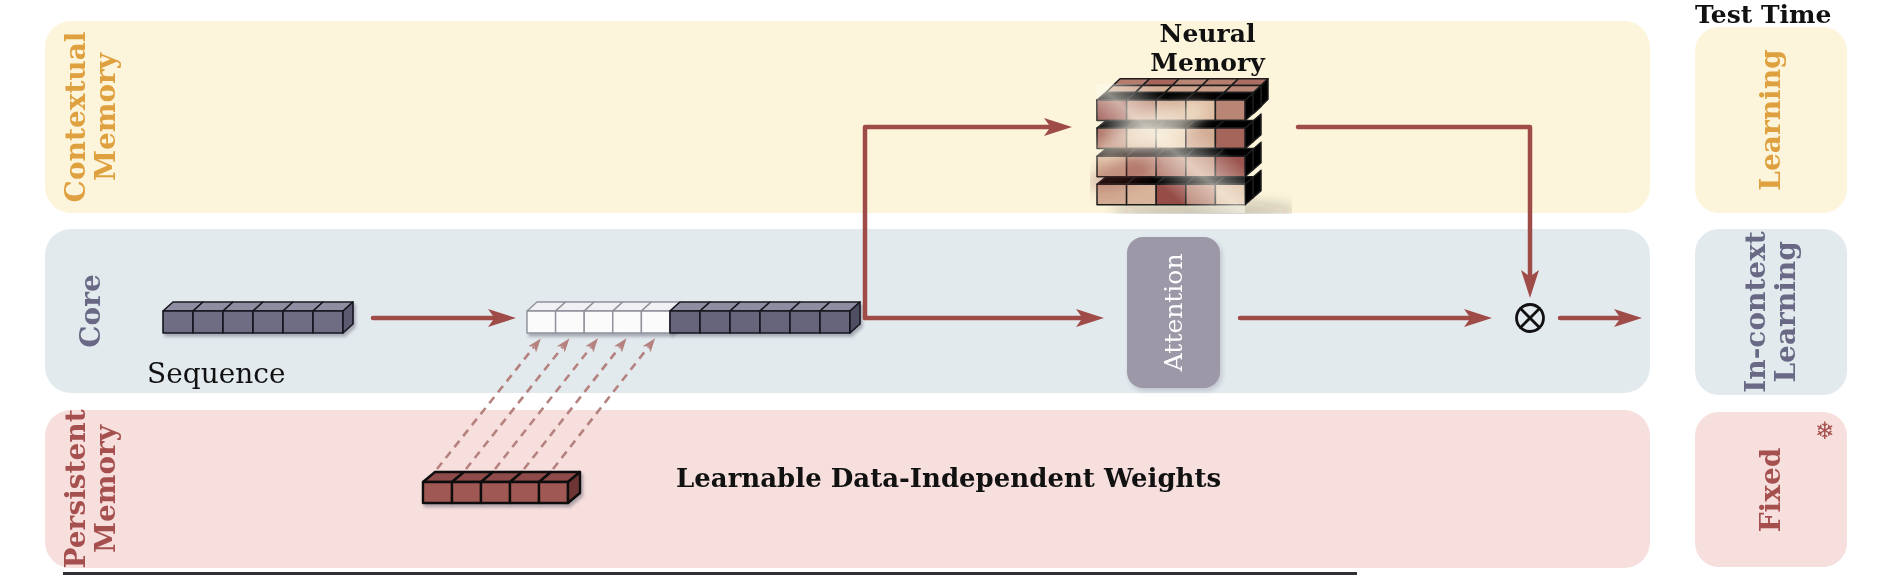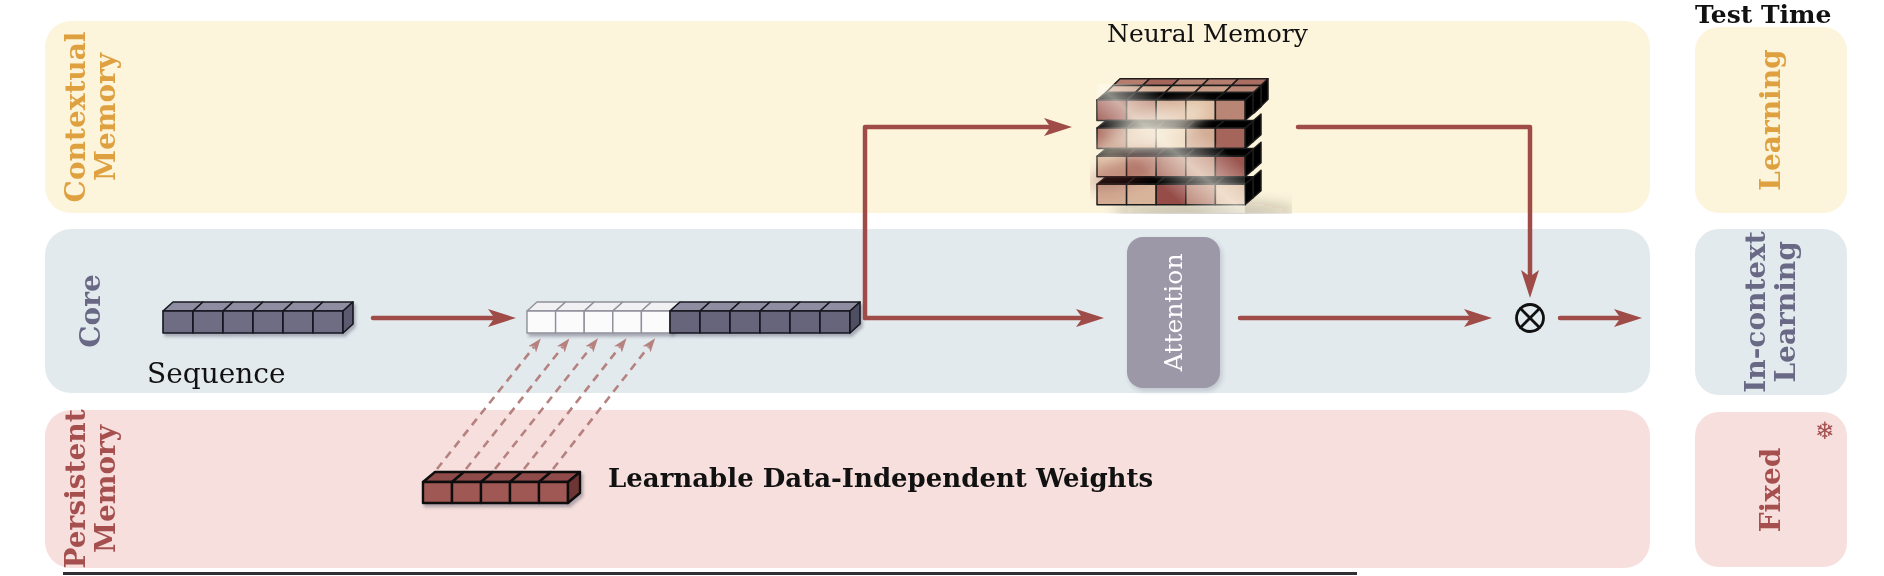--- a/index.html
+++ b/index.html
@@ -13,23 +13,23 @@
               display:flex;align-items:center;justify-content:center;}
   .vlabel{transform:rotate(-90deg);white-space:nowrap;text-align:center;
           font-weight:bold;font-size:28px;line-height:1.07;}
   .tt-box{position:absolute;left:1695px;width:152px;border-radius:24px;
           display:flex;align-items:center;justify-content:center;}
   #tt0{top:27px;height:186px;}
   #tt1{top:229px;height:166px;}
   #tt2{top:412px;height:155px;}
   .txt{position:absolute;color:#111;}
   #test-time{left:1695px;top:0px;width:152px;text-align:left;font-weight:bold;font-size:25px;}
-  #neural-title{left:1100px;top:19px;width:215px;text-align:center;font-weight:normal;font-size:25px;}
+  #neural-title{left:1100px;top:19px;width:215px;text-align:center;font-weight:bold;font-size:25px;}
   #sequence-label{left:147px;top:357px;font-size:28px;}
-  #learnable-label{left:608px;top:463px;font-size:26px;font-weight:bold;}
+  #learnable-label{left:676px;top:463px;font-size:26px;font-weight:bold;}
   #attention-box{position:absolute;left:1127px;top:237px;width:93px;height:151px;
                  border-radius:16px;display:flex;align-items:center;justify-content:center;
                  box-shadow:2px 3px 5px rgba(40,40,60,.18);}
   #attention-box .vlabel{font-weight:normal;font-size:25px;color:#ffffff;}
   #snowflake{position:absolute;top:5px;right:12px;font-size:24px;
              font-family:"DejaVu Sans",sans-serif;font-weight:normal;}
   #overlay{position:absolute;left:0;top:0;}
 </style>
 </head>
 <body>

